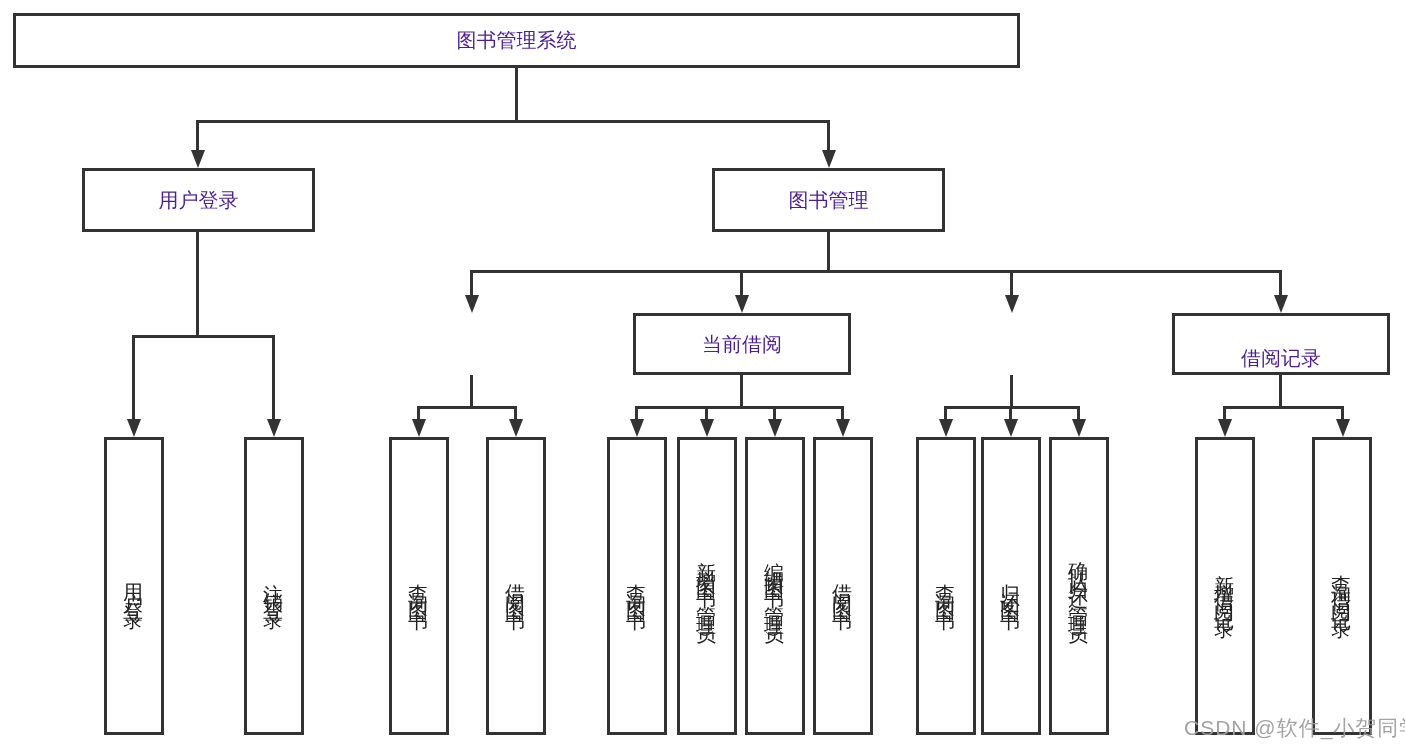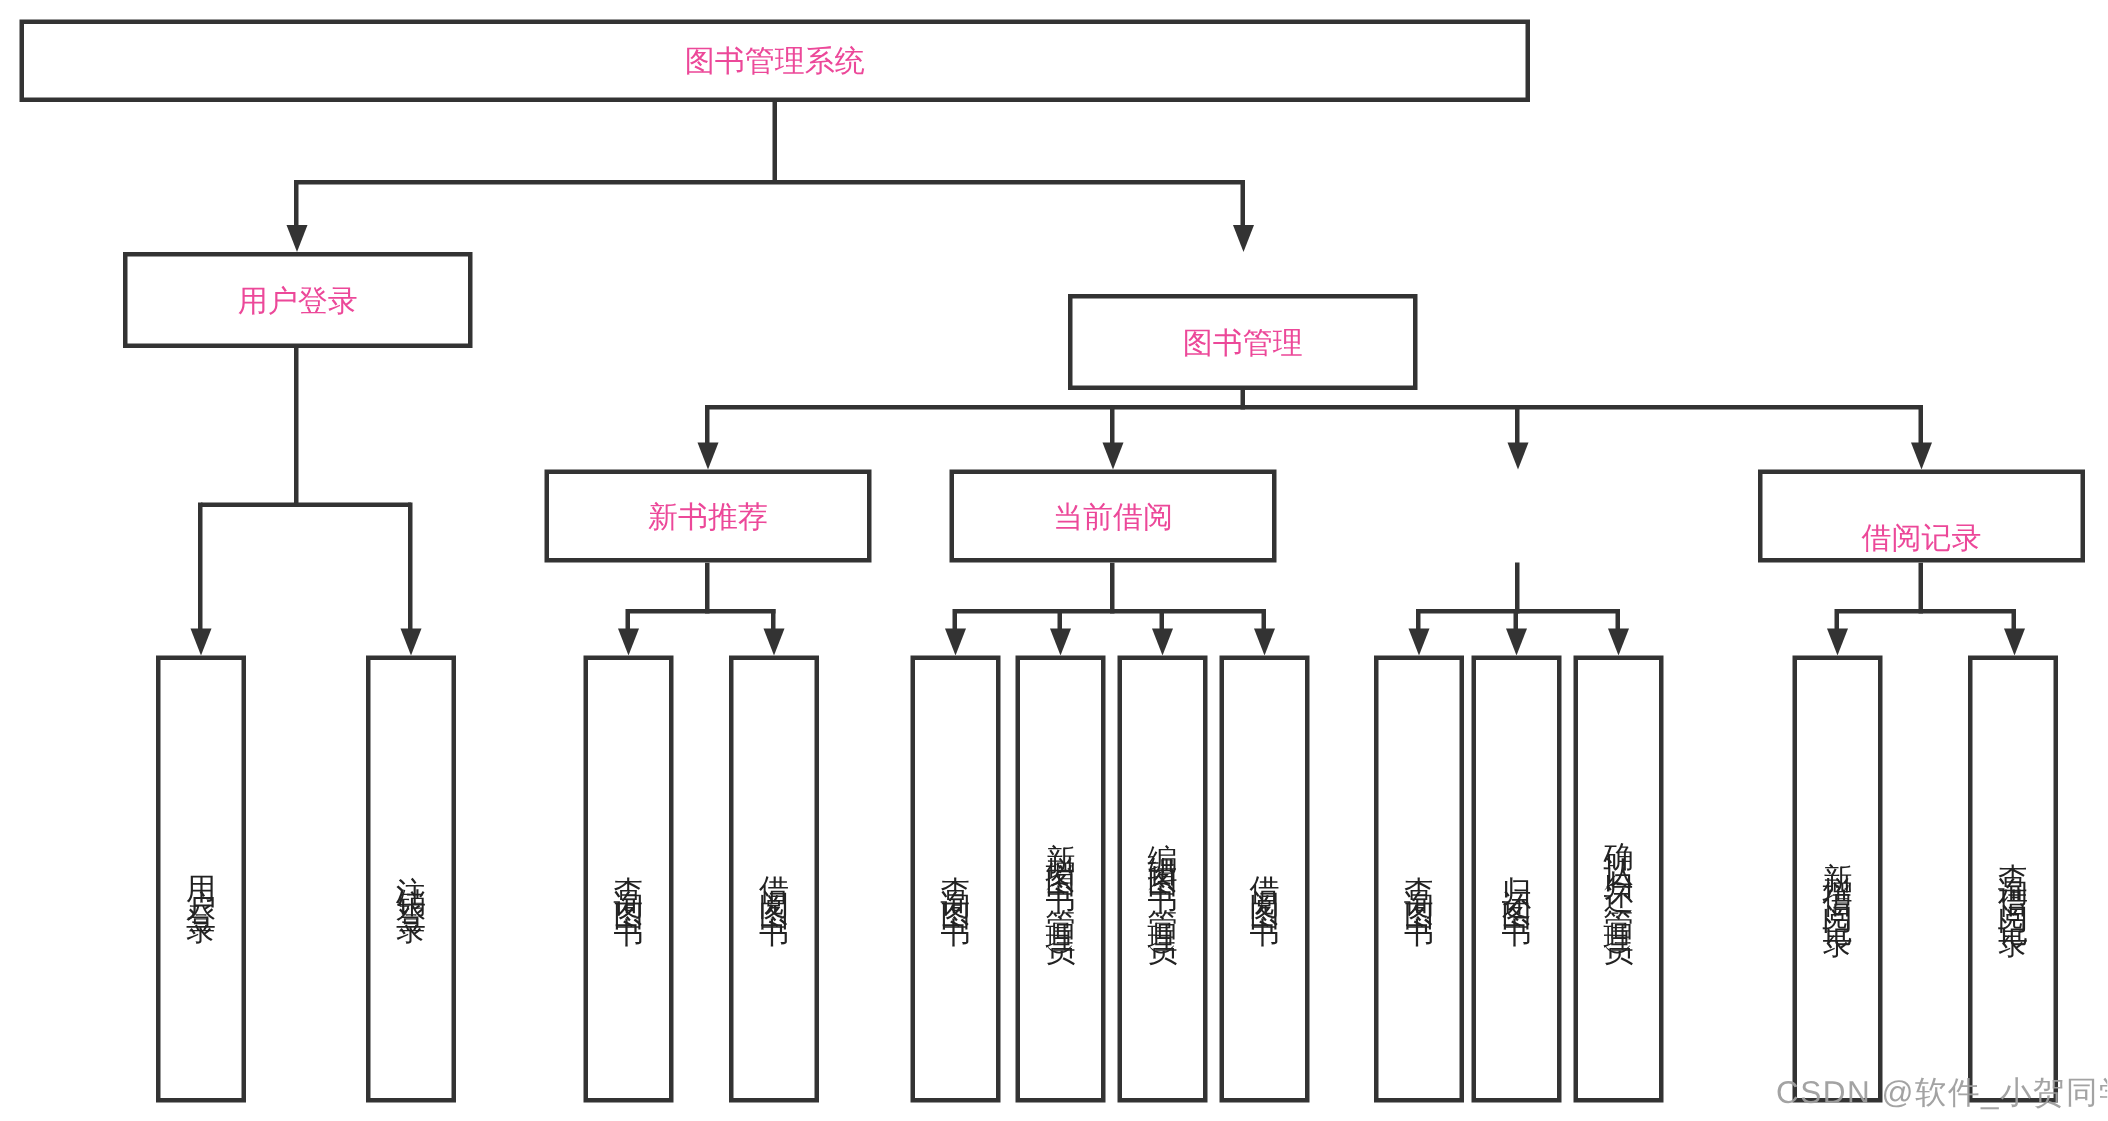--- a/index.html
+++ b/index.html
@@ -13,21 +13,21 @@
   }
   
   .node {
     position: absolute;
     box-sizing: border-box;
     border: 3px solid #333333;
     background: #ffffff;
     display: flex;
     align-items: center;
     justify-content: center;
-    color: #ec4899;
+    color: #4c1d95;
     font-size: 20px;
   }
   .node span { white-space: nowrap; }
   .vnode {
     position: absolute;
     box-sizing: border-box;
     border: 3px solid #333333;
     background: #ffffff;
     display: flex;
     align-items: center;
@@ -50,21 +50,21 @@
   .ah {
     position: absolute;
     width: 0; height: 0;
     border-left: 7px solid transparent;
     border-right: 7px solid transparent;
     border-top: 18px solid #333333;
   }
   
   #root-box   { left: 13px;  top: 13px;  width: 1007px; height: 55px; }
   #l2-login   { left: 82px;  top: 168px; width: 233px;  height: 64px; }
-  #l2-mgmt    { left: 712px; top: 168px; width: 233px;  height: 64px; margin-top: 28px; }
+  #l2-mgmt    { left: 712px; top: 168px; width: 233px;  height: 64px; }
   #l3-newbook { left: 363px; top: 313px; width: 218px;  height: 62px; }
   #l3-borrow  { left: 633px; top: 313px; width: 218px;  height: 62px; }
   #l3-current { left: 903px; top: 313px; width: 218px;  height: 62px; }
   #l3-records { left: 1172px;top: 313px; width: 218px;  height: 62px; align-items: flex-end; }
 
   #leaf-a1 { left: 104px; }  #leaf-a2 { left: 244px; }
   #leaf-b1 { left: 389px; }  #leaf-b2 { left: 486px; }
   #leaf-c1 { left: 607px; }  #leaf-c2 { left: 677px; }
   #leaf-c3 { left: 745px; }  #leaf-c4 { left: 813px; }
   #leaf-d1 { left: 916px; }  #leaf-d2 { left: 981px; }
@@ -153,23 +153,20 @@
     <span>图书管理系统</span>
   </div>
 
   <div class="node" id="l2-login">
     <span>用户登录</span>
   </div>
   <div class="node" id="l2-mgmt">
     <span>图书管理</span>
   </div>
 
-  <div class="node" id="l3-newbook">
-    <span>新书推荐</span>
-  </div>
   <div class="node" id="l3-borrow">
     <span>当前借阅</span>
   </div>
   <div class="node" id="l3-records">
     <span>借阅记录</span>
   </div>
 
   <div class="vnode" id="leaf-a1">
     <span>用户登录</span>
   </div>

